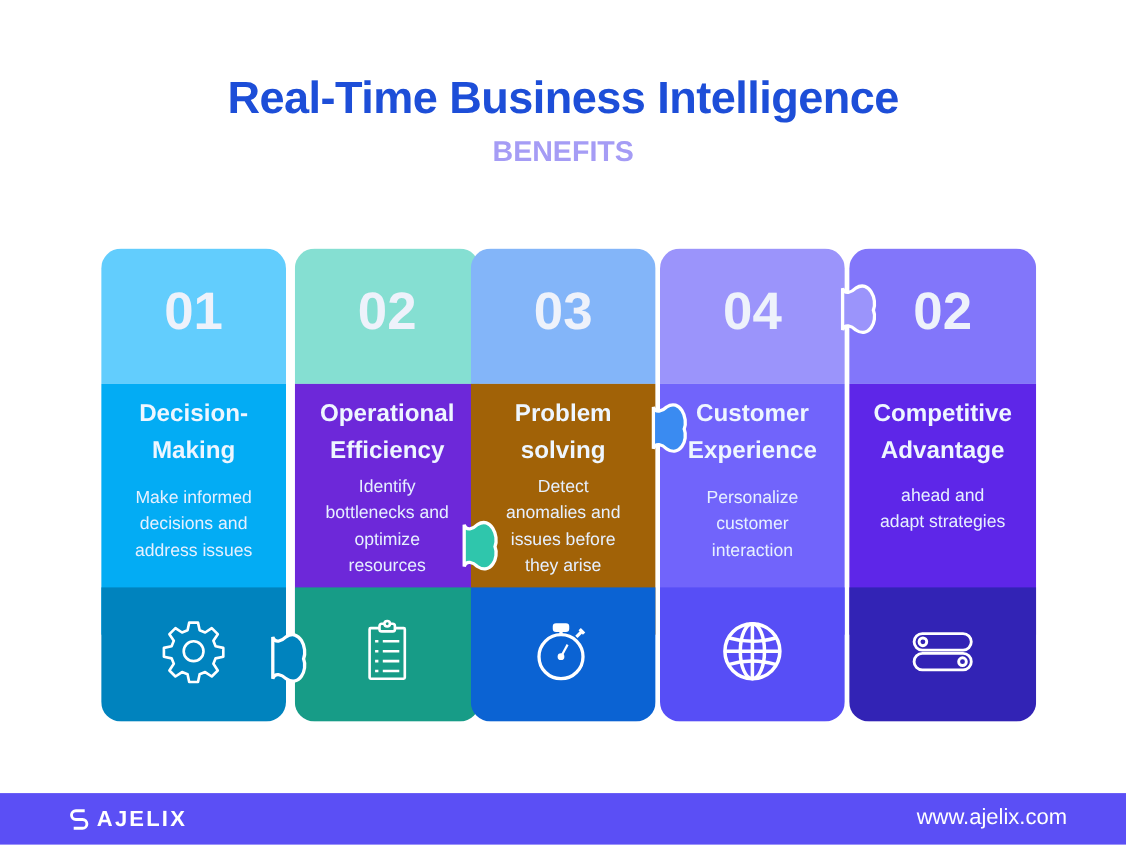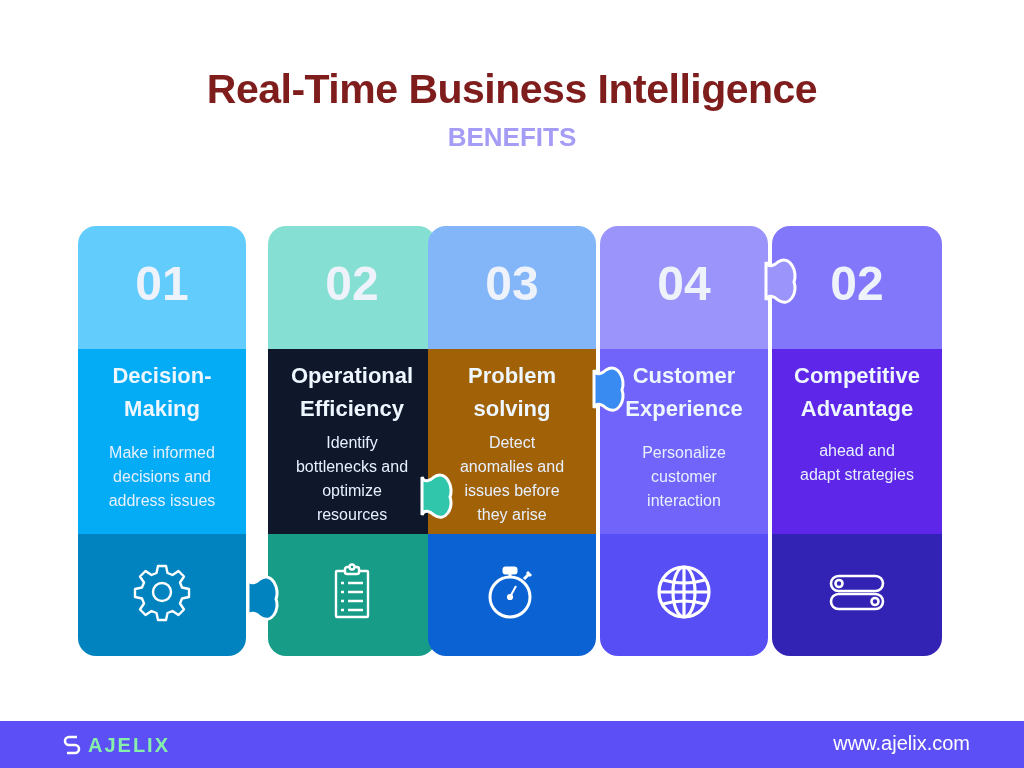--- a/index.html
+++ b/index.html
@@ -2,21 +2,21 @@
 <html><head>
   <meta charset="utf-8">
   <style>
     * { margin: 0; padding: 0; box-sizing: border-box; }
     html, body { width: 1024px; height: 768px; overflow: hidden; background: #ffffff; }
     body { position: relative; font-family: "Liberation Sans", "DejaVu Sans", sans-serif; }
 
     .title {
       position: absolute; top: 66px; left: 0; width: 1024px;
       text-align: center; font-size: 41px; font-weight: bold;
-      color: #7f1d1d; letter-spacing: -0.5px;
+      color: #1d4ed8; letter-spacing: -0.5px;
     }
     .subtitle {
       position: absolute; top: 122px; left: 0; width: 1024px;
       text-align: center; font-size: 26px; font-weight: bold;
       color: #a59cf5;
     }
 
     .col {
       position: absolute; top: 226px; height: 430px; width: 168px;
       border-radius: 18px; overflow: visible;
@@ -48,34 +48,34 @@
       position: absolute; width: 32px; height: 46px; z-index: 5;
     }
     .knob svg { width: 100%; height: 100%; overflow: visible; }
 
     .footer {
       position: absolute; left: 0; top: 721px; width: 1024px; height: 47px;
       background: #5b4ff5;
     }
     .logo {
       position: absolute; left: 62px; top: 12px; height: 24px; display: flex; align-items: center;
-      color: #86efac; font-size: 20px; font-weight: bold; letter-spacing: 2px;
+      color: #ffffff; font-size: 20px; font-weight: bold; letter-spacing: 2px;
     }
     .logo svg { width: 20px; height: 20px; margin-right: 6px; }
     .site {
       position: absolute; right: 54px; top: 11px; color: #ffffff; font-size: 20px;
     }
   </style>
 </head>
 <body>
 
 <div class="title">Real-Time Business Intelligence</div>
 <div class="subtitle">BENEFITS</div>
 
-<div class="col" style="left:78px;text-decoration:underline;">
+<div class="col" style="left:92px;text-decoration:underline;">
   <div class="inner">
     <div class="seg-top" style="background:#62cdfd;">
       <div class="num">01</div>
     </div>
     <div class="seg-mid" style="background:#03acf4;">
       <div class="heading">
         <div>Decision-</div>
           <div>Making</div>
       </div>
       <div class="desc" style="top:92px;">
@@ -93,21 +93,21 @@
       </div>
     </div>
   </div>
 </div>
 
 <div class="col" style="left:268px;">
   <div class="inner">
     <div class="seg-top" style="background:#85dfd2;">
       <div class="num">02</div>
     </div>
-    <div class="seg-mid" style="background:#0f172a;padding-left:16px;">
+    <div class="seg-mid" style="background:#6d28d9;padding-left:16px;">
       <div class="heading">
         <div>Operational</div>
           <div>Efficiency</div>
       </div>
       <div class="desc" style="top:82px;">
         <div>Identify</div>
         <div>bottlenecks and</div>
         <div>optimize</div>
         <div>resources</div>
       </div>

